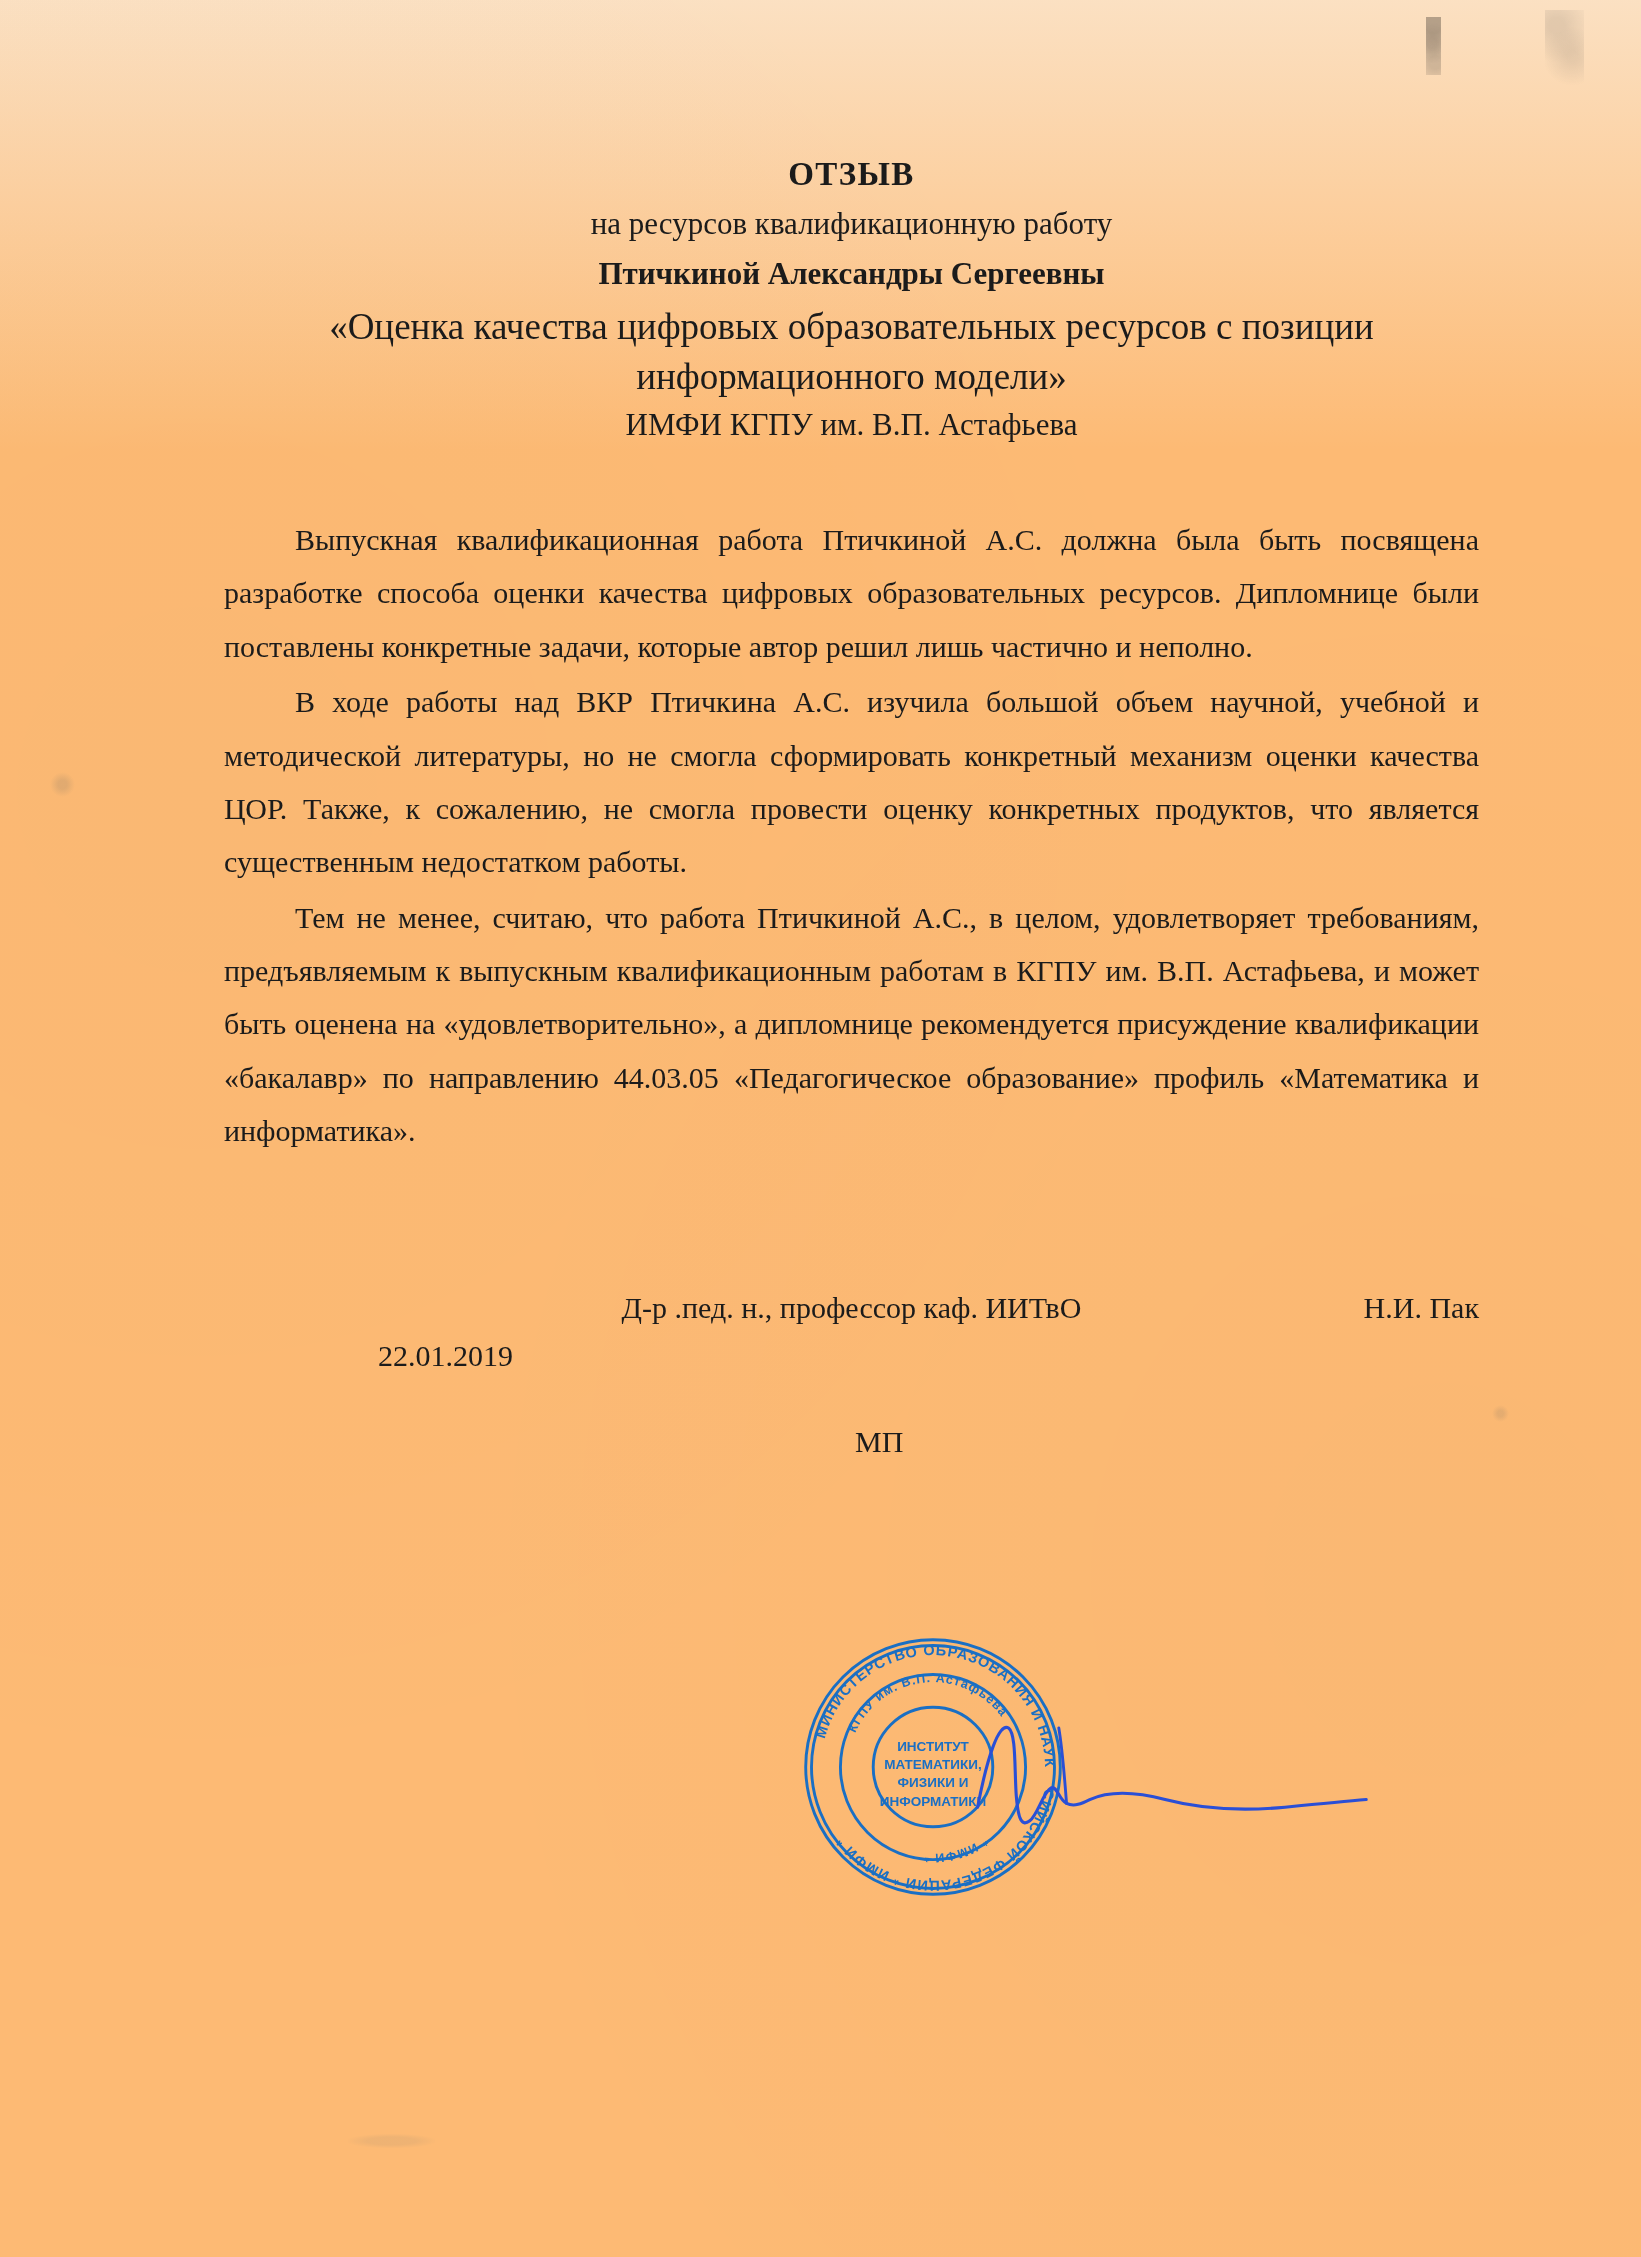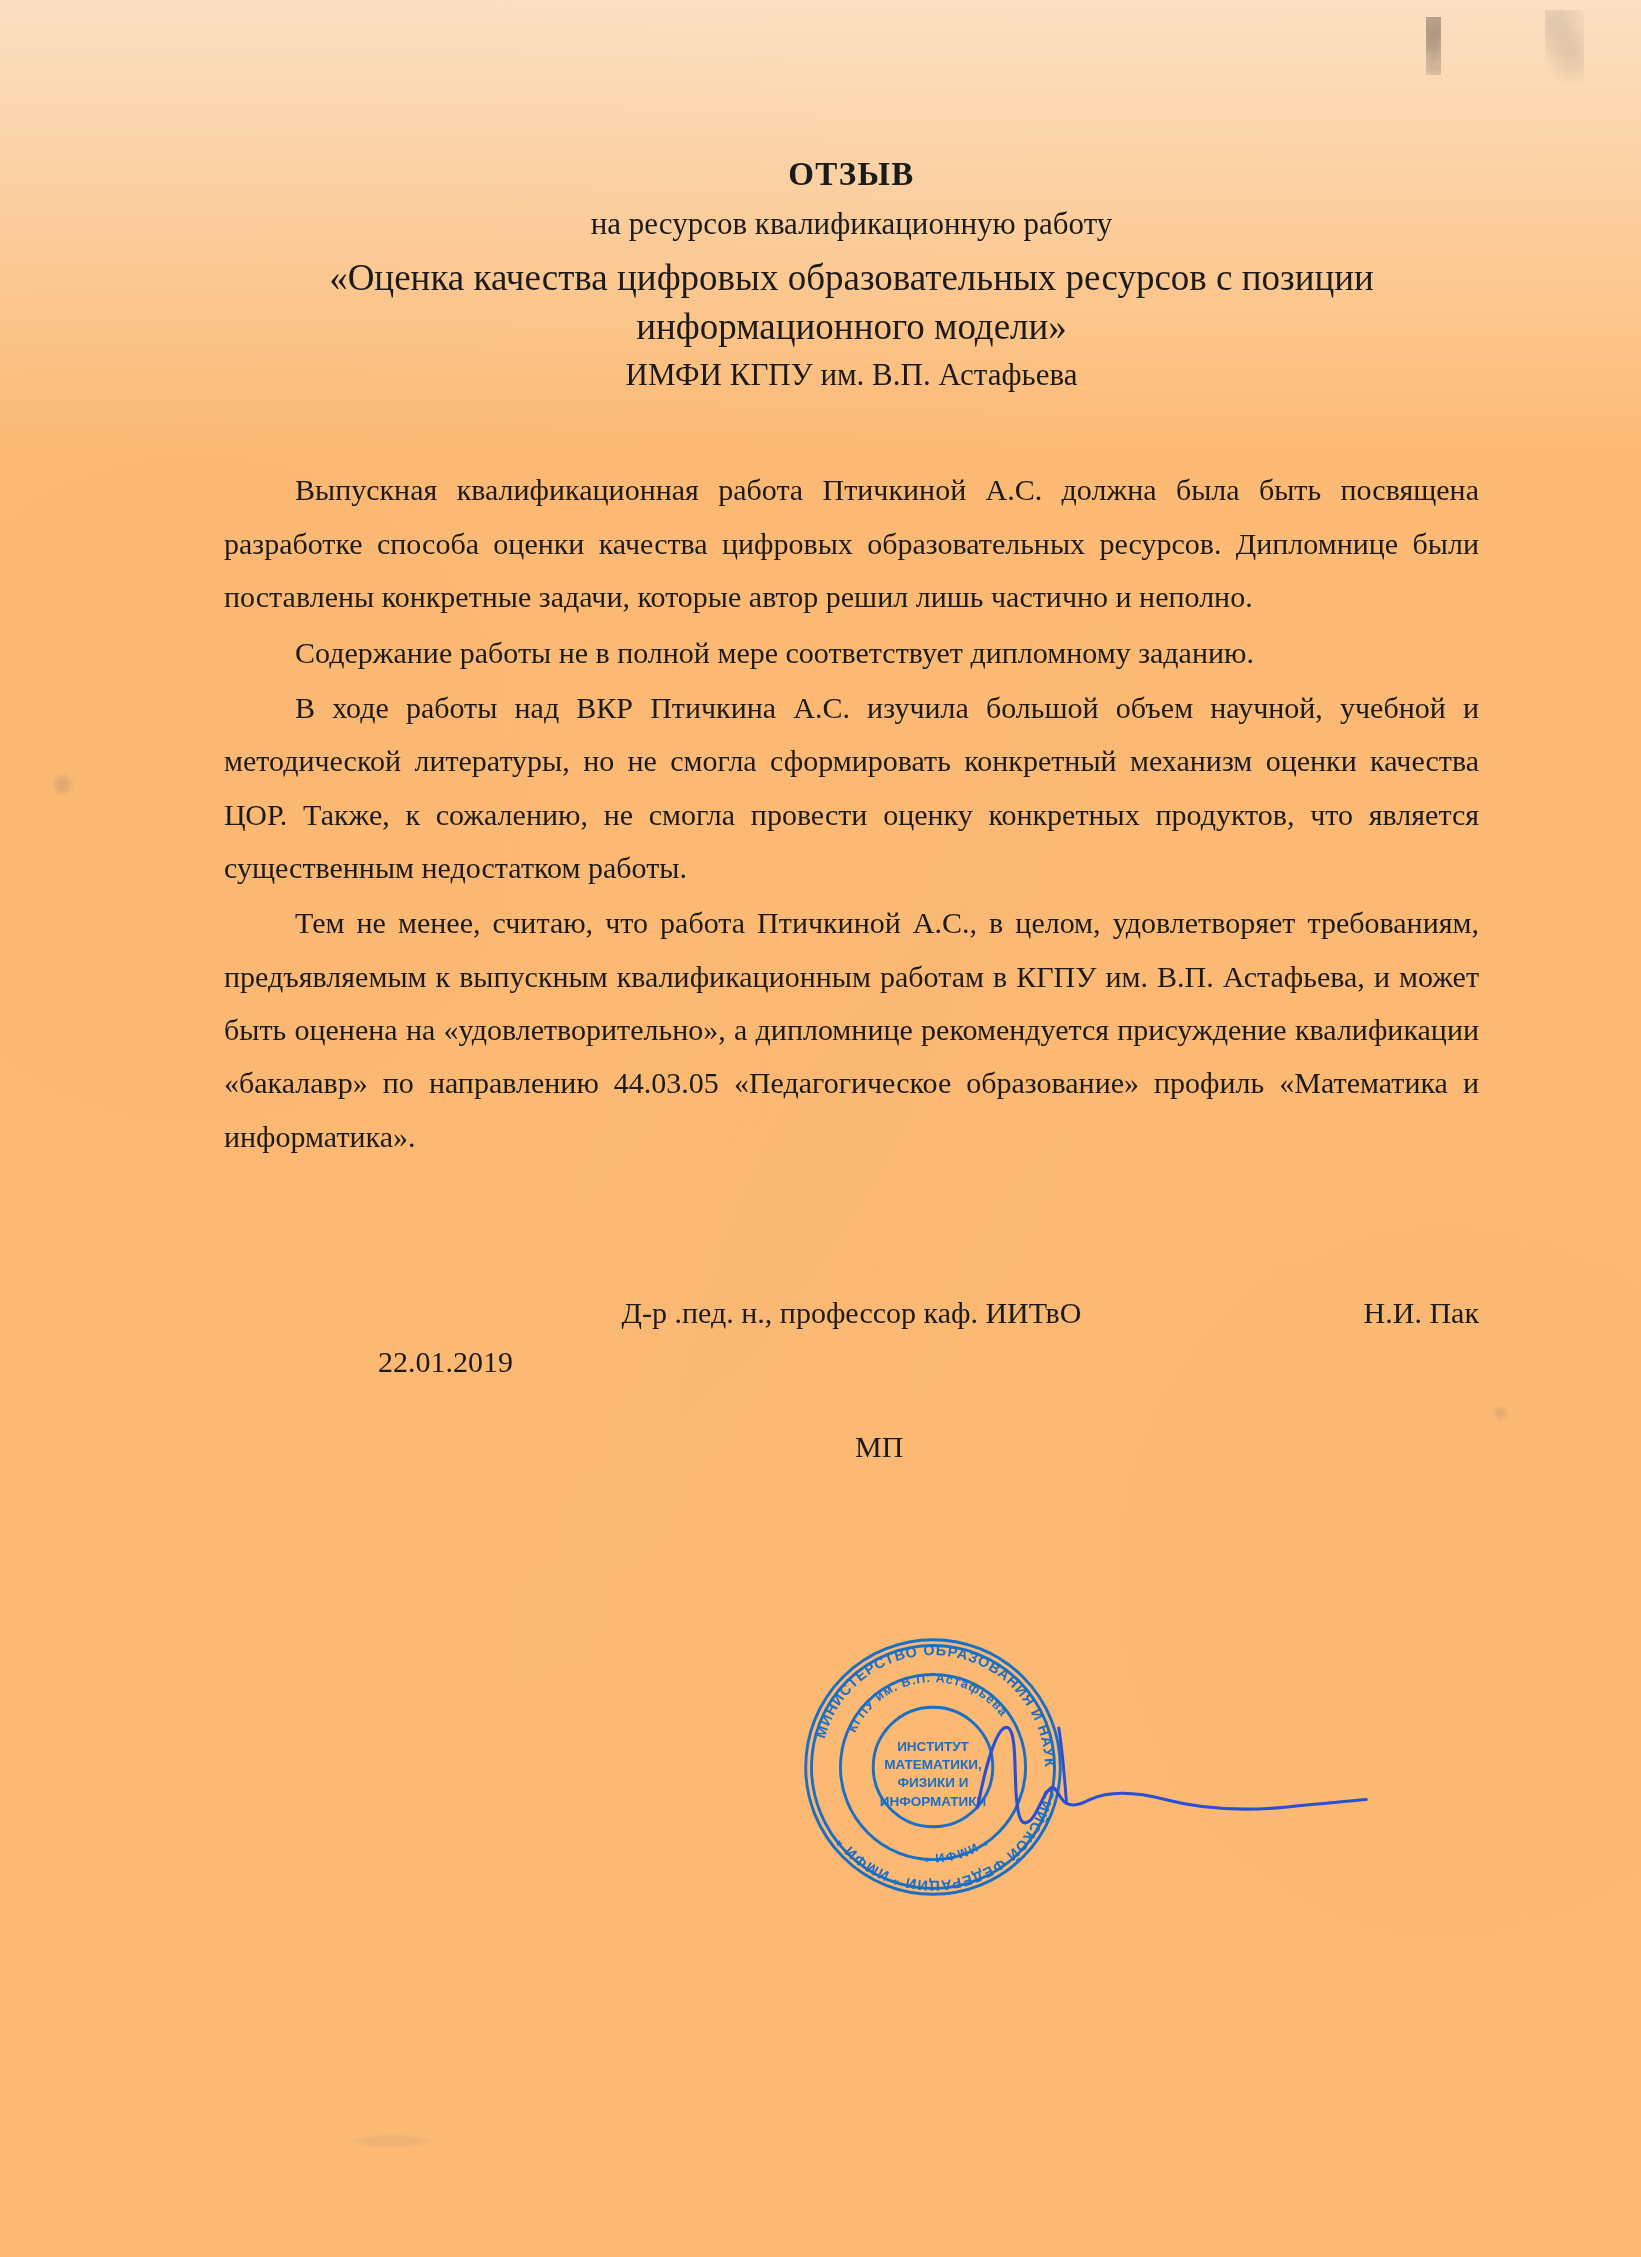--- a/index.html
+++ b/index.html
@@ -189,31 +189,31 @@
   <div class="smudge smudge-c"></div>
   <div class="smudge smudge-d"></div>
   <div class="smudge smudge-e"></div>
 
   <div class="content">
 
     <div class="doc-title">ОТЗЫВ</div>
 
     <div class="head-line">на  ресурсов квалификационную работу</div>
 
+    <div class="head-line bold">Птичкиной Александры Сергеевны</div>
 
     <div class="head-quote">
       <span>«Оценка качества цифровых образовательных ресурсов с позиции</span>
       <span class="l2">информационного модели»</span>
     </div>
 
     <div class="head-org">ИМФИ КГПУ им. В.П. Астафьева</div>
 
     <div class="body-block">
       <p class="para">Выпускная квалификационная работа Птичкиной А.С. должна была быть посвящена разработке способа оценки качества цифровых образовательных ресурсов. Дипломнице были поставлены конкретные задачи, которые автор решил лишь частично и неполно.</p>
-      <p class="para">Содержание работы не в полной мере соответствует дипломному заданию.</p>
       <p class="para">В ходе работы над ВКР  Птичкина А.С. изучила большой объем научной, учебной и методической литературы, но не смогла сформировать конкретный механизм оценки качества ЦОР. Также, к сожалению, не смогла провести оценку конкретных продуктов, что является существенным недостатком работы.</p>
       <p class="para tight">Тем не менее, считаю, что работа Птичкиной А.С., в целом, удовлетворяет требованиям, предъявляемым к выпускным квалификационным работам в КГПУ им. В.П. Астафьева, и может быть оценена на «удовлетворительно», а дипломнице рекомендуется присуждение квалификации «бакалавр» по направлению 44.03.05 «Педагогическое образование» профиль «Математика и  информатика».</p>
     </div>
 
     <div class="sign-block">
       <div class="sign-row">
         <span>Д-р .пед. н., профессор каф. ИИТвО</span>
         <span class="sign-name">Н.И. Пак</span>
       </div>
       <div class="sign-date">22.01.2019</div>

